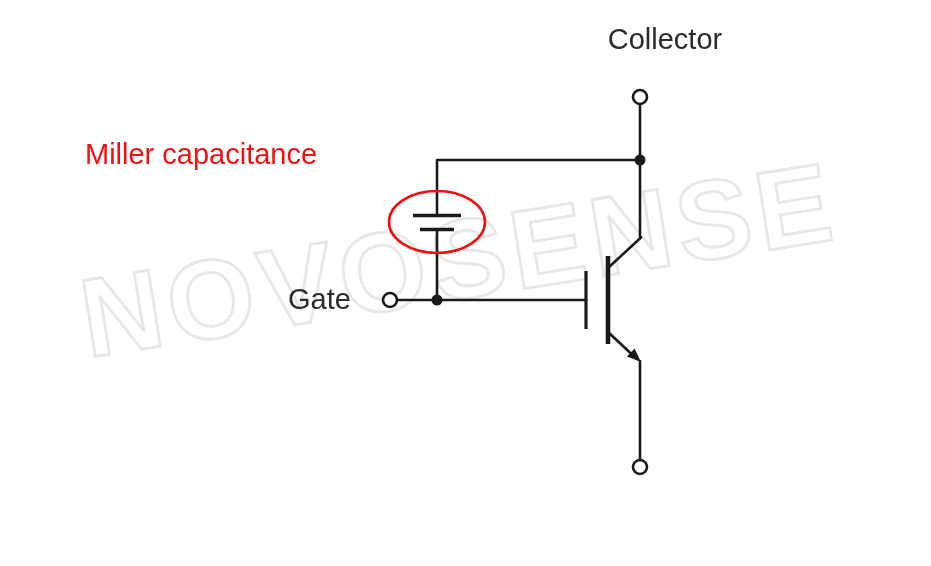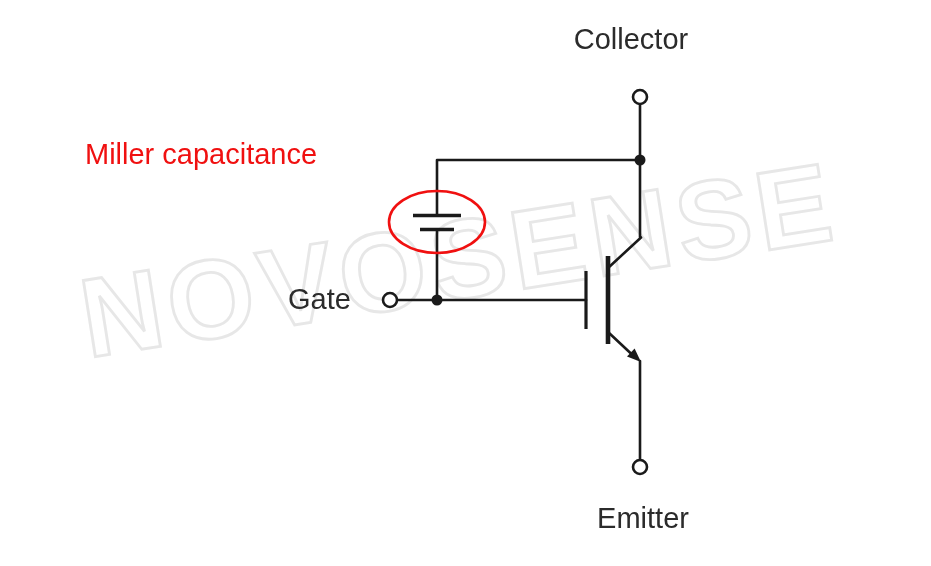--- a/index.html
+++ b/index.html
@@ -86,21 +86,20 @@
     <path class="wire" d="M608,332 L632,354.5"></path>
     <polygon class="arrowhead" points="641,362 627,356.4 634.6,348.4"></polygon>
 
     <path class="wire" d="M640,361 V460"></path>
 
     <circle class="terminal" cx="640" cy="97" r="7"></circle>
     <circle class="terminal" cx="390" cy="300" r="7"></circle>
     <circle class="terminal" cx="640" cy="467" r="7"></circle>
   </svg>
 
-  <div class="label center" style="left:631px; top:24px;">Collector</div>
+  <div class="label center" style="left:665px; top:24px;">Collector</div>
 
   <div class="label red" style="left:85px; top:139px;">Miller capacitance</div>
 
   <div class="label" style="left:288px; top:284px;">Gate</div>
 
-  <div class="label center" style="left:643px; top:503px;">Emitter</div>
 
 </div>
 
 </body></html>

